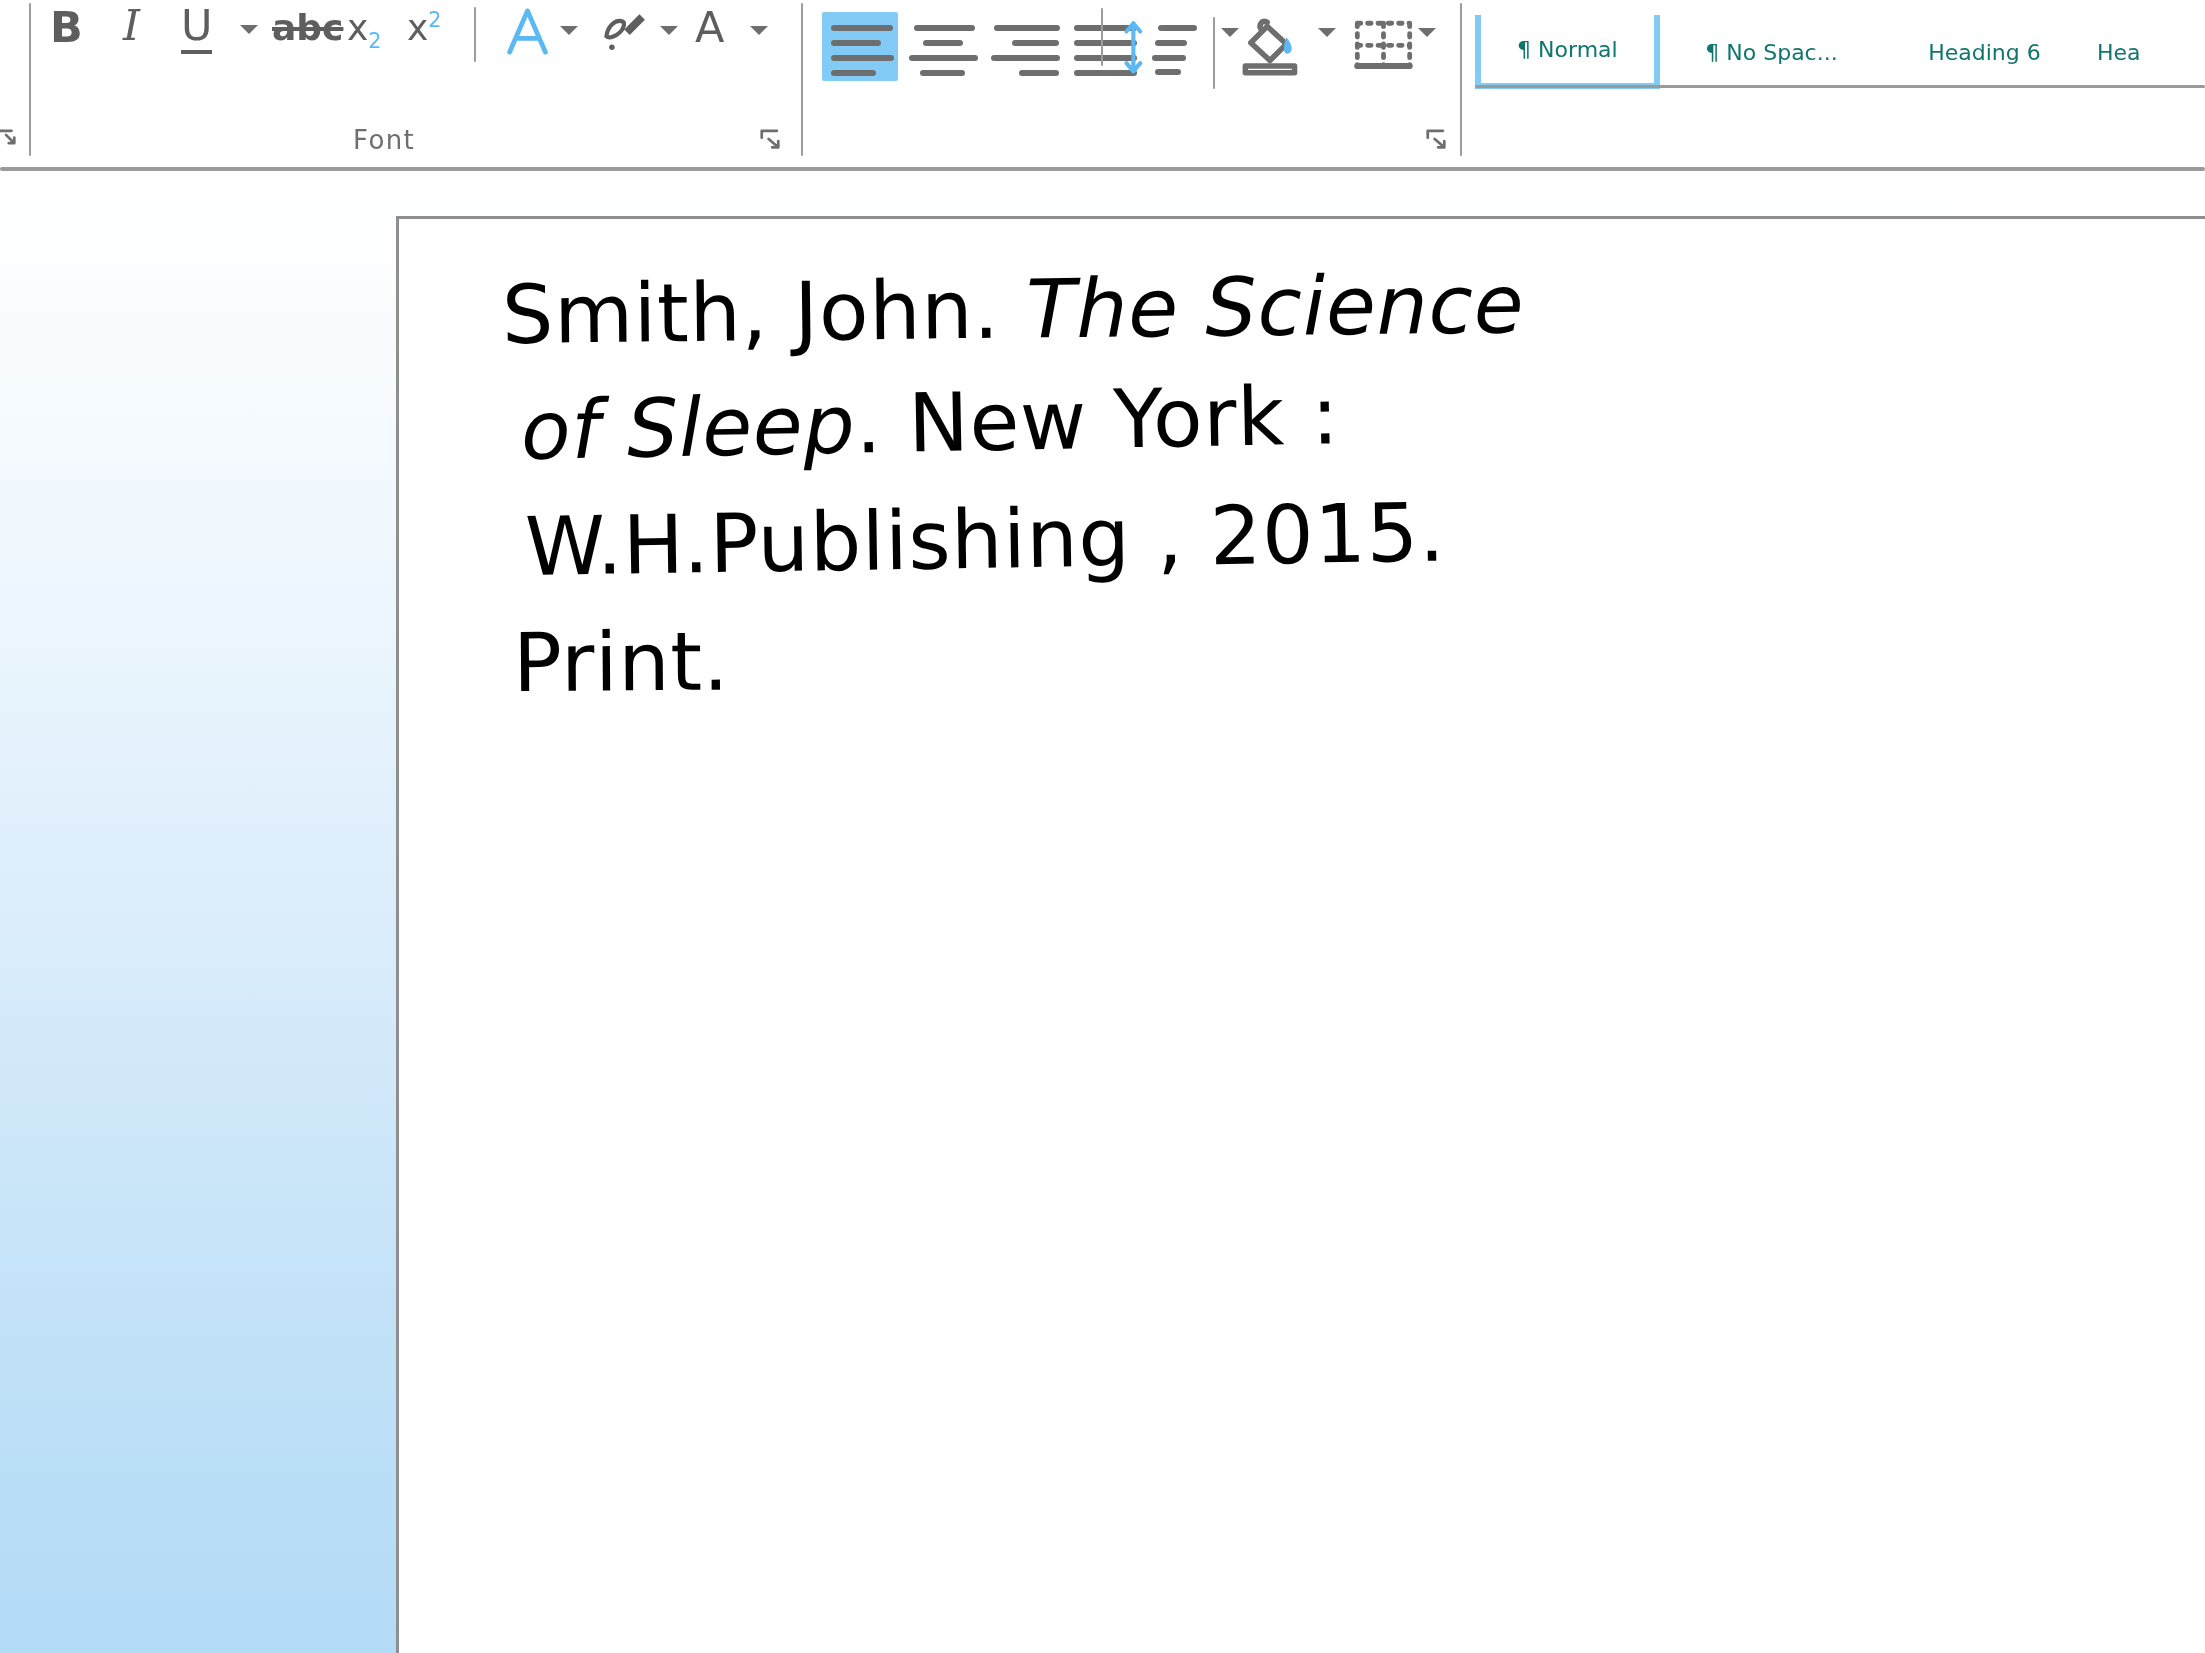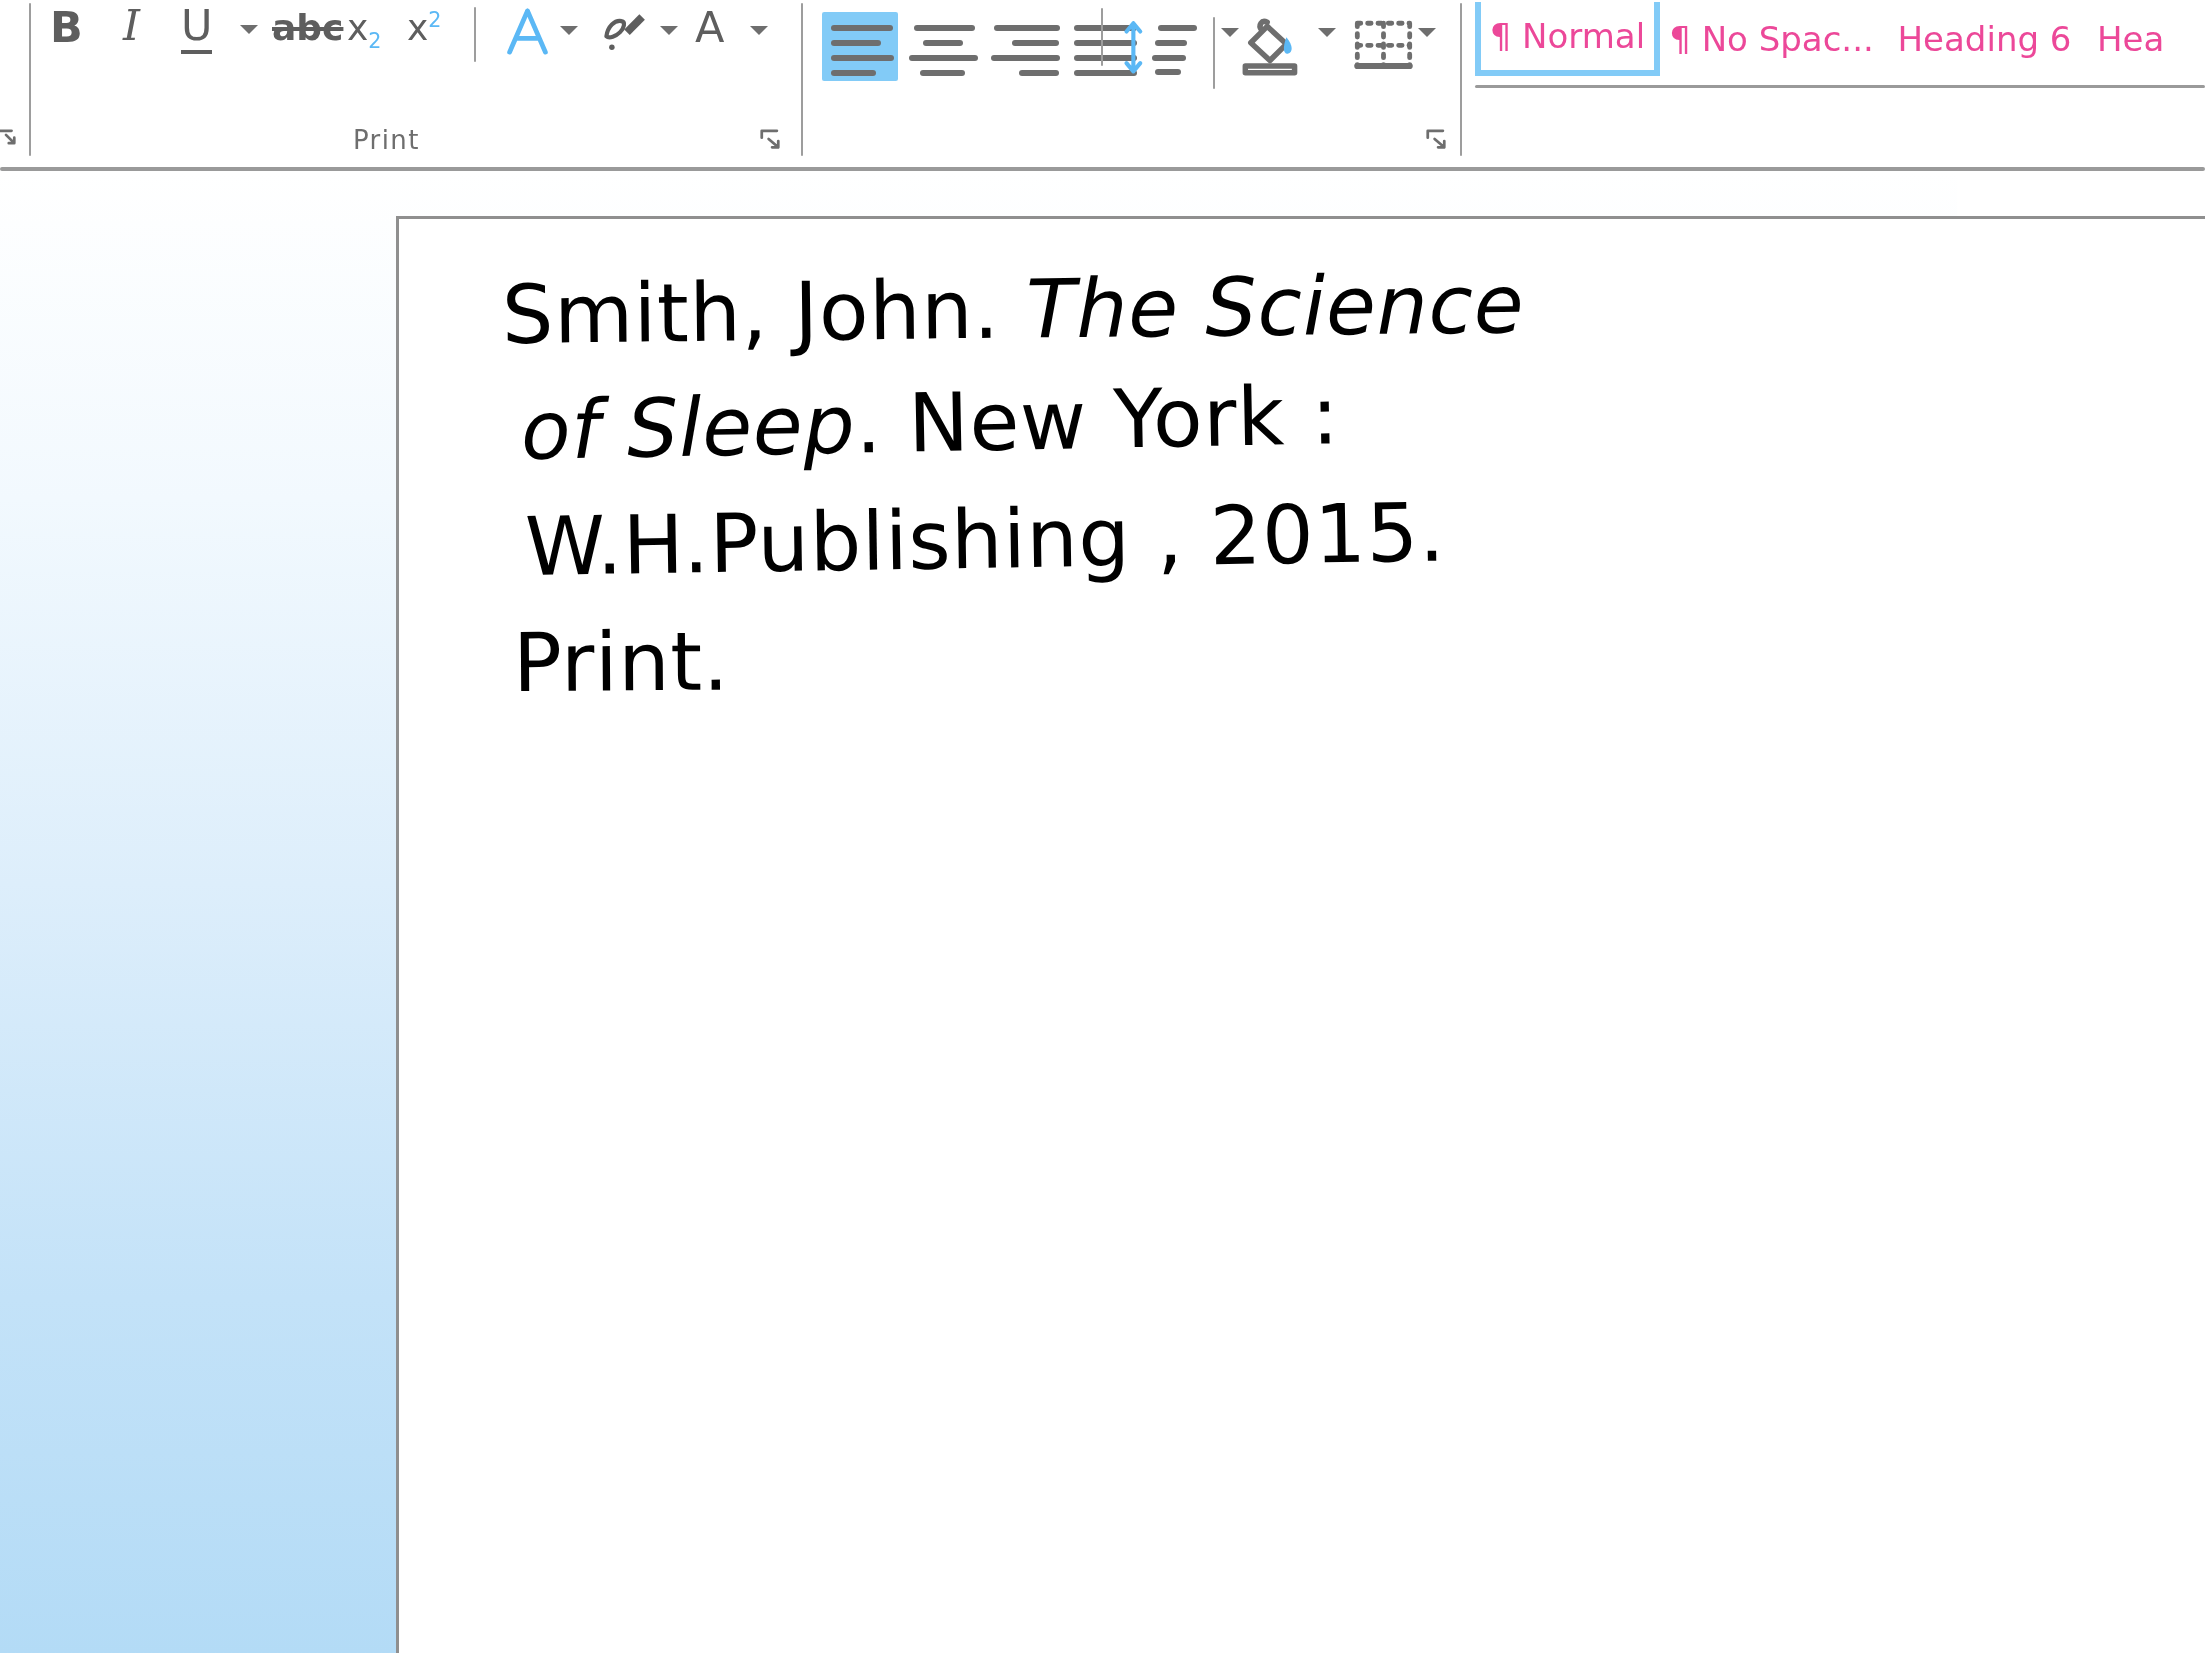--- a/index.html
+++ b/index.html
@@ -126,28 +126,28 @@
 
   
   #styles-group {
     position: absolute;
     left: 1468px; top: 0;
     width: 737px; height: 171px;
     overflow: hidden;
   }
   .style-chip {
     position: absolute;
-    top: 2px;
+    top: 15px;
     height: 74px;
     display: flex;
     align-items: center;
     justify-content: center;
     font-family: "DejaVu Sans", sans-serif;
-    font-size: 34px;
-    color: #ec4899;
+    font-size: 22px;
+    color: #0f766e;
     white-space: nowrap;
     background: #ffffff;
   }
   .style-chip.selected {
     border: 6.9px solid #82cbf7;
     border-top: 0;
     background: #ffffff;
     box-sizing: border-box;
   }
   #styles-underline {
@@ -251,21 +251,21 @@
           <path d="M18 44 C20 30 30 20 40 22 C46 23 44 32 38 38 C32 44 22 48 18 44 Z" stroke="#5e5e5e" stroke-width="6" fill="none" stroke-linejoin="round"></path>
           <path d="M44 34 L66 12 L74 20 L52 42 Z" fill="#5e5e5e"></path>
           <circle cx="26" cy="60" r="4" fill="#5e5e5e"></circle>
         </svg>
       </div>
       <div class="caret" style="left:660px; top:26px;"></div>
 
       <div class="tool g-A" style="left:695px; top:5.5px;">A</div>
       <div class="caret" style="left:750px; top:26px;"></div>
 
-      <div class="grp-label" style="left:353px; top:125px;">Print</div>
+      <div class="grp-label" style="left:353px; top:125px;">Font</div>
 
       <div class="dlg-launcher" style="left:759px; top:128px;">
         <svg width="23.4" height="23.4" viewBox="0 0 34 34" aria-hidden="true">
           <path d="M4 4 H26 M4 4 V14" stroke="#6e6e6e" stroke-width="4" fill="none" stroke-linecap="round"></path>
           <path d="M14 16 L28 28 M28 28 L19 28 M28 28 L28 19" stroke="#6e6e6e" stroke-width="4" fill="none" stroke-linecap="round"></path>
         </svg>
       </div>
     </div>
 
     <div class="grp-sep" style="left:801px;"></div>

